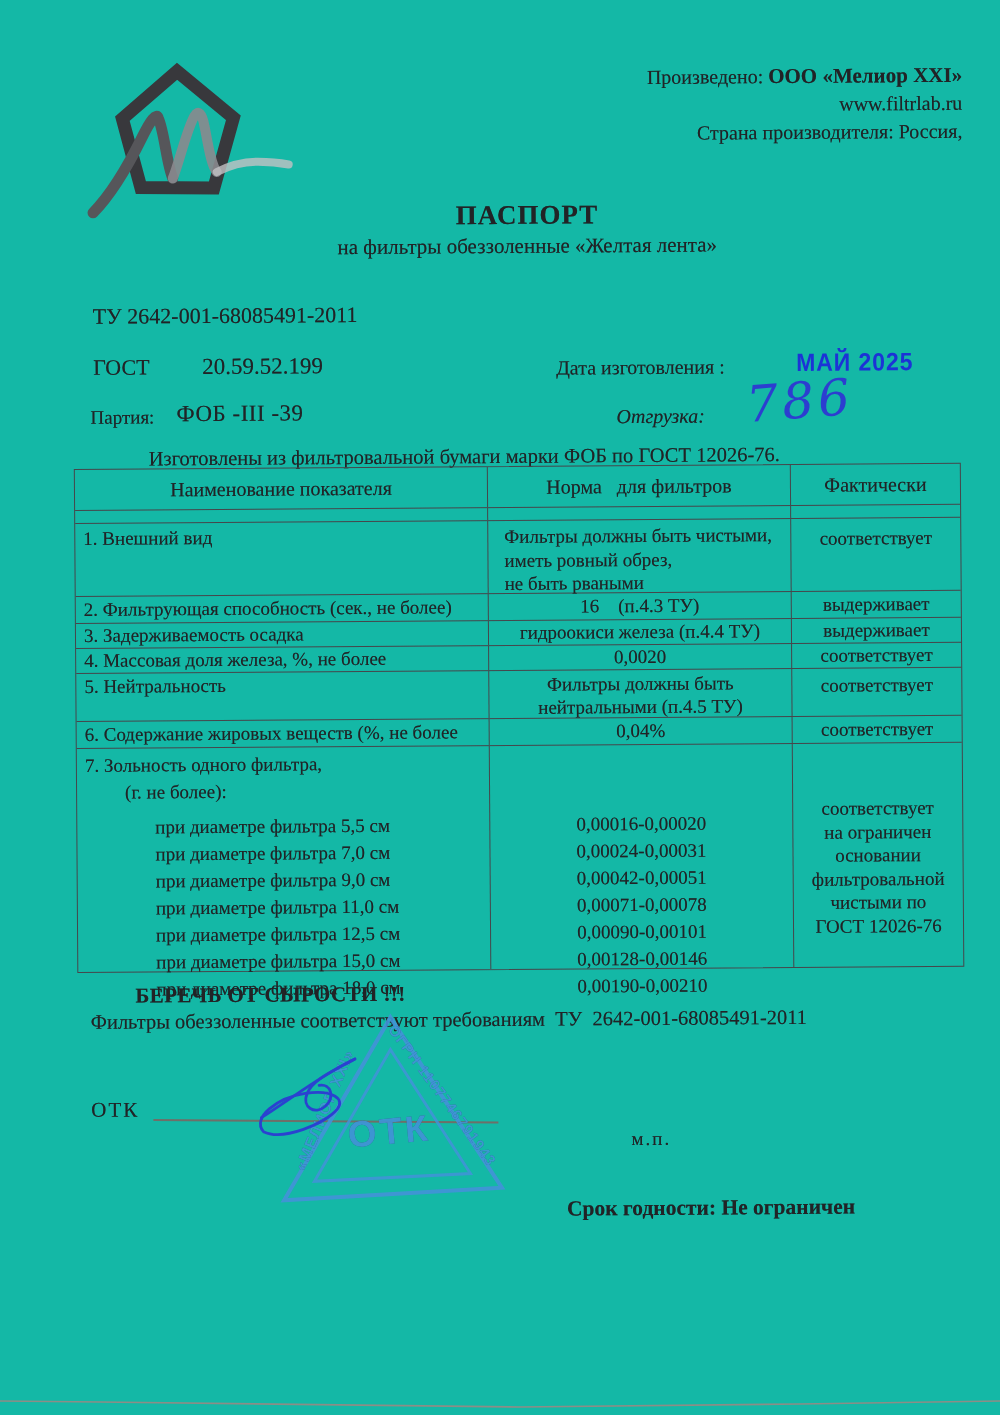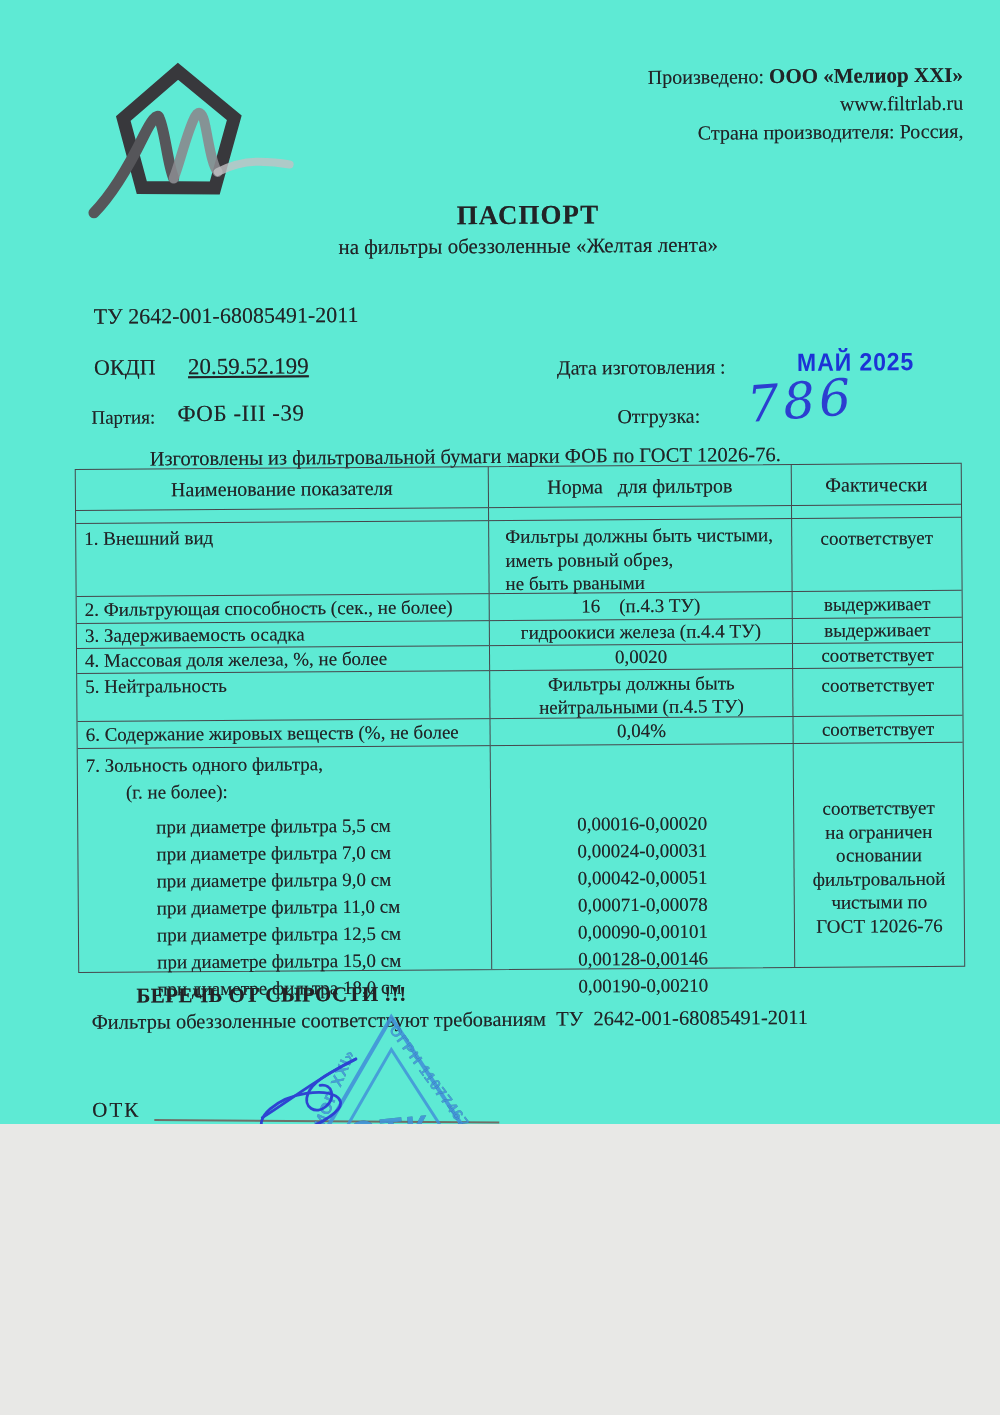--- a/index.html
+++ b/index.html
@@ -1,46 +1,46 @@
 <!DOCTYPE html>
 <html><head>
 <meta charset="utf-8">
 <style>
   html,body{margin:0;padding:0;background:#e8e8e6;}
   .page{
-    position:relative;width:1000px;height:1124px;margin:0 auto;
-    background:#5eead4;overflow:hidden;
+    position:relative;width:1000px;height:1415px;margin:0 auto;
+    background:#14b8a6;overflow:hidden;
     font-family:"Liberation Serif","DejaVu Serif",serif;
     color:#222326;
   }
   .rot{position:absolute;inset:0;transform:rotate(-0.4deg);transform-origin:50% 45%;
        text-shadow:0 0 .4px rgba(20,20,25,.45);}
   .abs{position:absolute;}
 
   
   .producer{left:420px;right:34px;top:64px;text-align:right;line-height:28px;font-size:20px;}
   .producer .bold{font-weight:bold;font-size:21px;}
   .logo{left:84px;top:52px;}
 
   
   .title-wrap{left:0;width:100%;top:200px;text-align:center;transform:translateX(30px);}
   .title-main{font-size:27px;font-weight:bold;letter-spacing:1px;}
   .title-sub{font-size:21px;margin-top:3px;}
 
   
   .tu{left:95px;top:301px;font-size:22px;}
   .okdp-label{left:95px;top:352px;font-size:22px;}
-  .okdp-value{left:189px;top:352px;font-size:23px;text-decoration:underline;}
+  .okdp-value{left:204px;top:352px;font-size:23px;}
   .date-label{left:558px;top:357px;font-size:20px;}
   .date-stamp{left:798px;top:350px;font-size:25px;font-weight:bold;
       font-family:"Liberation Sans","DejaVu Sans",sans-serif;color:#1c33d6;
       letter-spacing:1px;transform:scaleX(.92);transform-origin:left;text-shadow:none;}
   .party-label{left:92px;top:404px;font-size:19px;}
   .party-value{left:178px;top:399px;font-size:23px;letter-spacing:.5px;}
-  .ship-label{left:618px;top:406px;font-size:20px;}
+  .ship-label{left:618px;top:406px;font-size:20px;font-style:italic;}
   .ship-value{left:748px;top:374px;font-size:50px;font-style:italic;color:#2c3ed0;
       font-family:"DejaVu Serif",serif;transform:rotate(-4deg);letter-spacing:4px;text-shadow:none;}
 
   .note{left:150px;top:445px;font-size:20.5px;}
 
   
   .doc-table{left:75px;top:466px;width:887px;border:1.6px solid #46464b;box-sizing:border-box;
      font-size:19px;}
   .trow{display:flex;box-sizing:border-box;}
   .trow + .trow{border-top:1.4px solid #46464b;}
@@ -100,21 +100,21 @@
       <div>www.filtrlab.ru</div>
       <div>Страна производителя: Россия,</div>
     </div>
 
     <div class="abs title-wrap">
       <div class="title-main">ПАСПОРТ</div>
       <div class="title-sub">на фильтры обеззоленные «Желтая лента»</div>
     </div>
 
     <div class="abs tu">ТУ  2642-001-68085491-2011</div>
-    <div class="abs okdp-label">ОКДП</div>
+    <div class="abs okdp-label">ГОСТ</div>
     <div class="abs okdp-value">20.59.52.199</div>
     <div class="abs date-label">Дата изготовления :</div>
     <div class="abs date-stamp">МАЙ 2025</div>
     <div class="abs party-label">Партия:</div>
     <div class="abs party-value">ФОБ -III -39</div>
     <div class="abs ship-label">Отгрузка:</div>
     <div class="abs ship-value">786</div>
 
     <div class="abs note">Изготовлены из фильтровальной бумаги марки ФОБ по ГОСТ 12026-76.</div>
 

